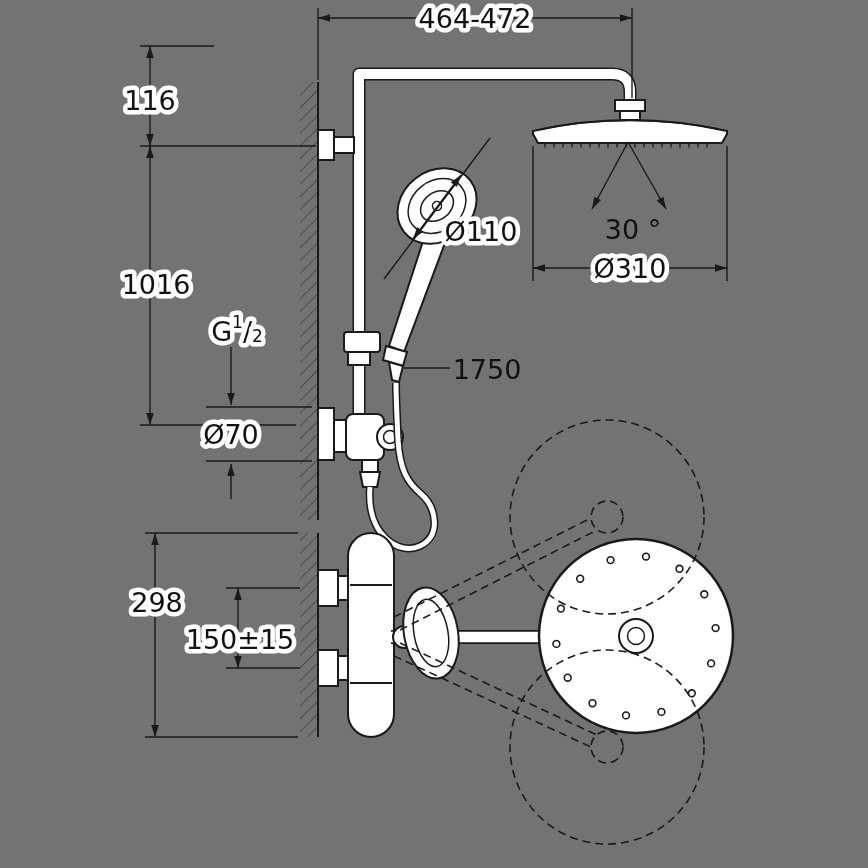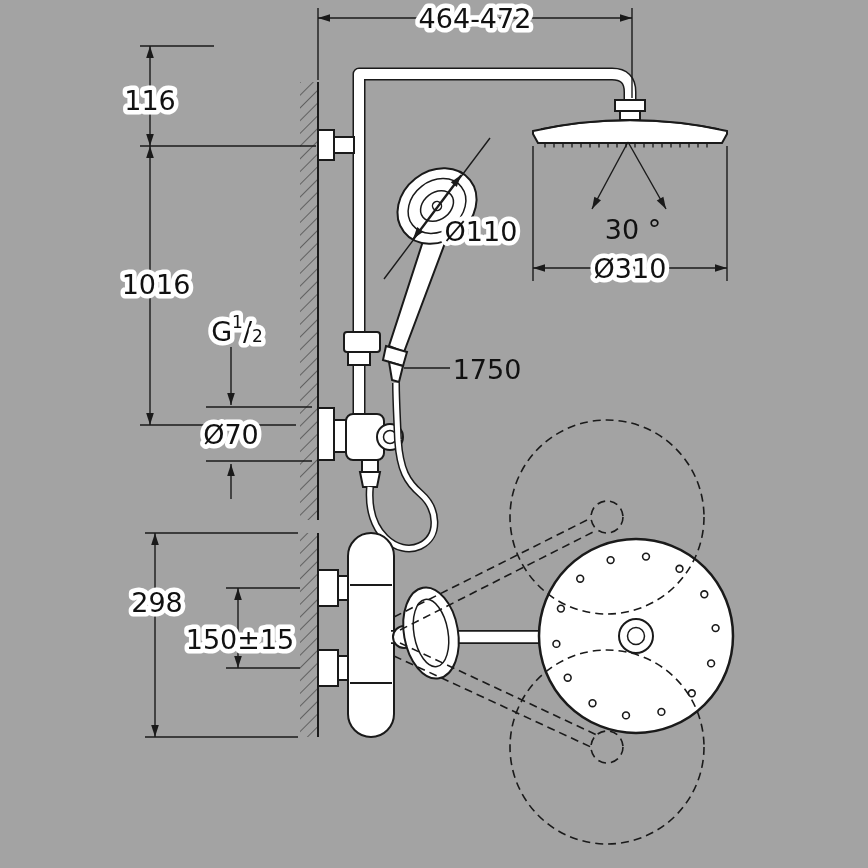--- a/index.html
+++ b/index.html
@@ -1,16 +1,16 @@
 <!DOCTYPE html>
 <html><head>
 <meta charset="utf-8">
 <style>
   html,body{margin:0;padding:0;background:#ffffff;}
-  .stage{position:relative;width:868px;height:868px;background:#a3a3a3;overflow:hidden;}
+  .stage{position:relative;width:868px;height:868px;background:#737373;overflow:hidden;}
   svg{position:absolute;left:0;top:0;}
   svg text{font-family:"DejaVu Sans","Liberation Sans",sans-serif;fill:#111111;}
   .t{font-size:27px;text-anchor:middle;dominant-baseline:central;}
   .tsmall{font-size:17px;}
   .halo{paint-order:stroke;stroke:#ffffff;stroke-width:9px;stroke-linejoin:round;}
   .ln{stroke:#1a1a1a;stroke-width:2;fill:none;}
   .fillw{fill:#ffffff;stroke:#1a1a1a;stroke-width:2;}
   .fillw15{fill:#ffffff;stroke:#1a1a1a;stroke-width:1.5;}
   .dim{stroke:#1a1a1a;stroke-width:1.4;fill:none;}
   .dash{stroke:#1a1a1a;stroke-width:1.6;fill:none;stroke-dasharray:8 5;}

